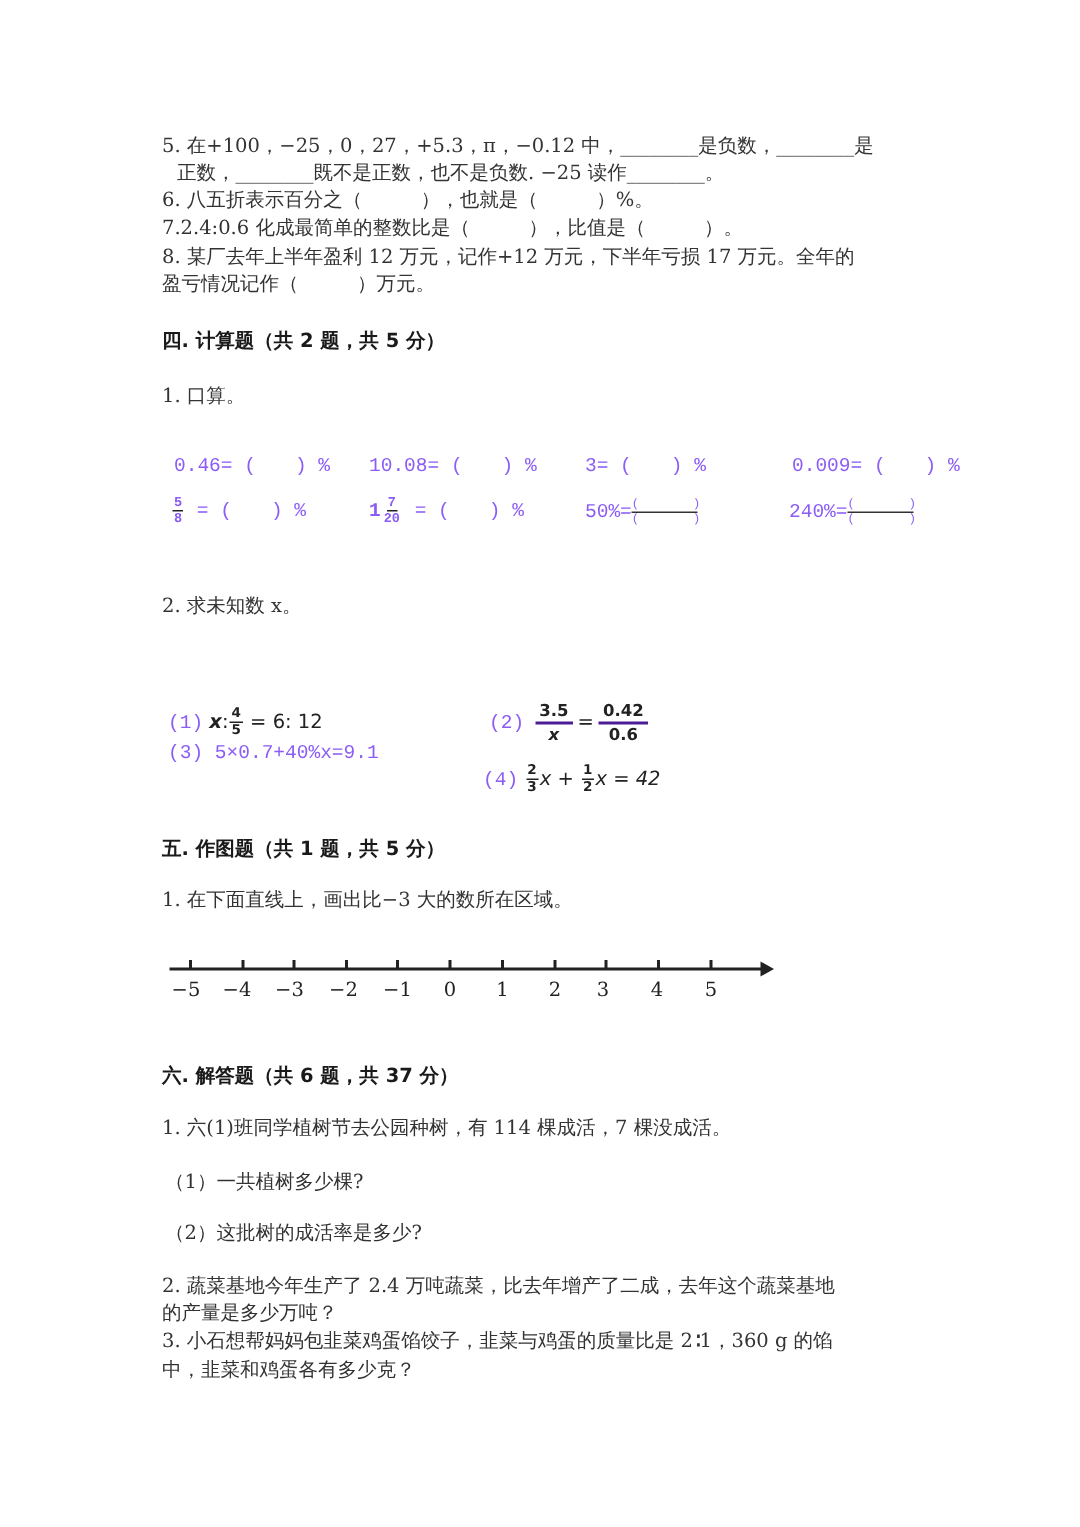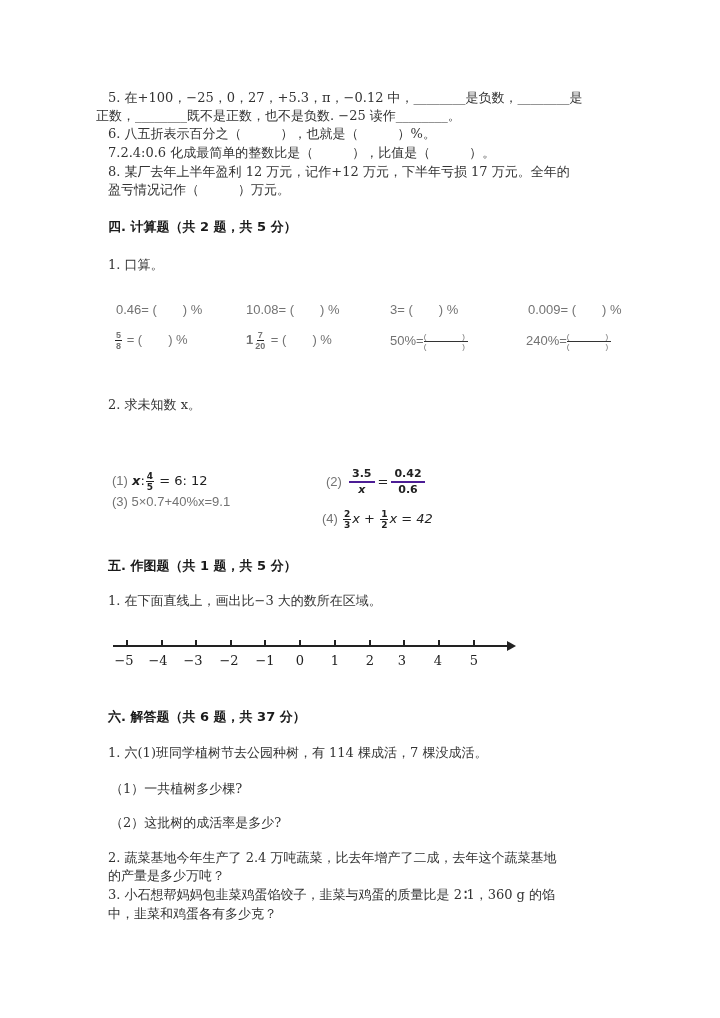--- a/index.html
+++ b/index.html
@@ -4,40 +4,40 @@
   <style>
     html, body { margin: 0; padding: 0; background: #ffffff; }
     body {
       width: 720px; height: 1018px; position: relative; overflow: hidden;
       font-family: "DejaVu Serif", "Liberation Serif", serif;
       color: #2a2a2a;
     }
     .abs { position: absolute; white-space: nowrap; }
     .txt { font-size: 13px; line-height: 19px; color: #333; }
     .head { font-family: "DejaVu Sans", "Liberation Sans", sans-serif; font-weight: bold; font-size: 13px; color: #1a1a1a; }
-    .math { font-family: Liberation Sans, sans-serif; font-size: 13px; color: #737373; }
+    .math { font-family: Liberation Mono, monospace; font-size: 13px; color: #8b5cf6; }
     .mathb { font-family: "DejaVu Sans", "Liberation Sans", sans-serif; font-size: 13px; color: #222; margin-top: 17px; }
     .frac { display: inline-flex; flex-direction: column; align-items: center; vertical-align: middle; font-size: 9px; line-height: 10px; margin: 0 1px; }
     .frac .num { border-bottom: 1px solid #222; padding: 0 1px; font-weight: bold; }
     .frac .den { padding: 0 1px; font-weight: bold; }
     .bigfrac { display: inline-flex; flex-direction: column; align-items: center; vertical-align: middle; font-size: 11px; line-height: 14px; margin: 0 3px; }
     .bigfrac .num { border-bottom: 2px solid #4c1d95; padding: 0 3px; font-weight: bold; }
     .bigfrac .den { padding: 0 3px; font-weight: bold; }
     .blankfrac { display: inline-flex; flex-direction: column; align-items: center; vertical-align: middle; font-size: 8px; line-height: 9px; }
     .blankfrac .num { border-bottom: 1px solid #333; width: 44px; text-align: center; letter-spacing: 14px; }
     .blankfrac .den { width: 44px; text-align: center; letter-spacing: 14px; }
     .ital { font-style: italic; }
     .tick { position: absolute; width: 2px; height: 6px; background: #222; top: -5px; }
     .nl-label { position: absolute; top: 8px; font-size: 13px; transform: translateX(-50%); white-space: nowrap; color: #222; }
   </style>
 </head>
 <body>
 
 <div class="abs txt" style="left:108px; top:88px;">5. 在+100，−25，0，27，+5.3，π，−0.12 中，________是负数，________是</div>
-<div class="abs txt" style="left:96px; top:106px;">正数，________既不是正数，也不是负数. −25 读作________。</div>
+<div class="abs txt" style="left:118px; top:106px;">正数，________既不是正数，也不是负数. −25 读作________。</div>
 <div class="abs txt" style="left:108px; top:124px;text-align:right;">6. 八五折表示百分之（　　　），也就是（　　　）%。</div>
 <div class="abs txt" style="left:108px; top:143px;">7.2.4:0.6 化成最简单的整数比是（　　　），比值是（　　　）。</div>
 <div class="abs txt" style="left:108px; top:162px;">8. 某厂去年上半年盈利 12 万元，记作+12 万元，下半年亏损 17 万元。全年的</div>
 <div class="abs txt" style="left:108px; top:180px;">盈亏情况记作（　　　）万元。</div>
 
 <div class="abs head" style="left:108px; top:218px;">四. 计算题（共 2 题，共 5 分）</div>
 <div class="abs txt" style="left:108px; top:255px;">1. 口算。</div>
 
 <div class="abs math" style="left:116px; top:301px;">0.46= (　　) %</div>
 <div class="abs math" style="left:246px; top:301px;">10.08= (　　) %</div>

